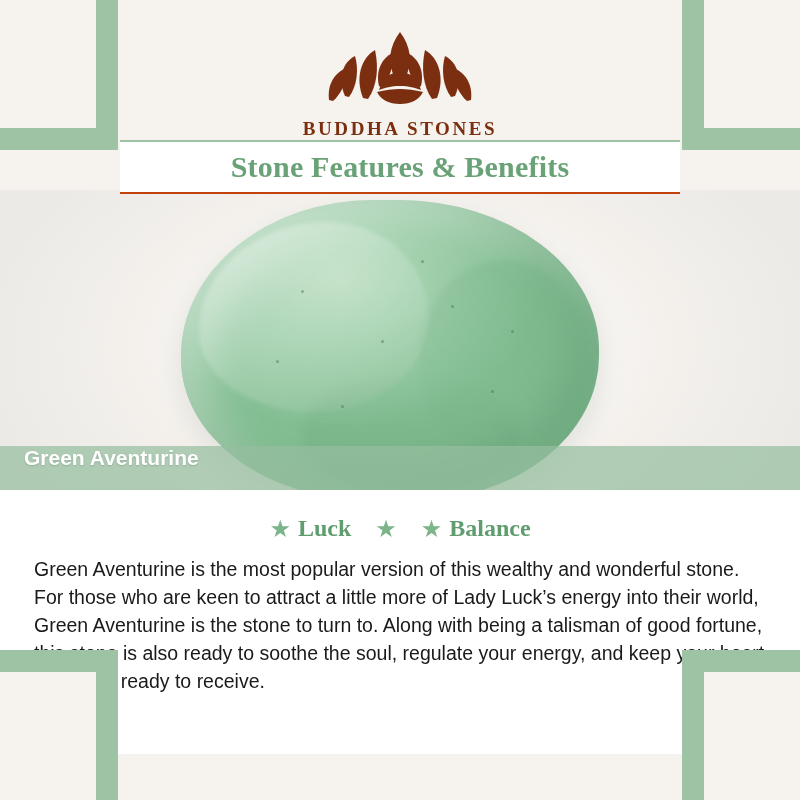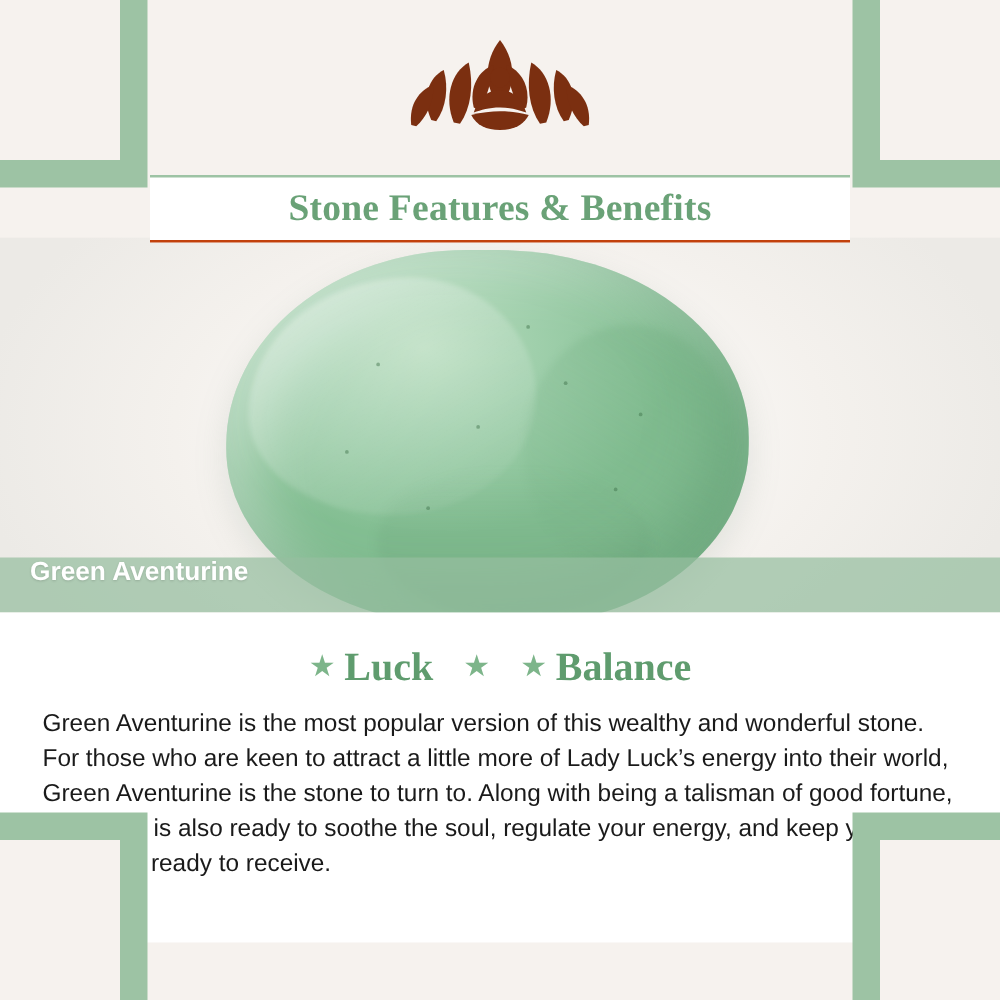--- a/index.html
+++ b/index.html
@@ -235,21 +235,21 @@
     align-items: center;
     gap: 7px;
   }
   .star {
     color: #7db58a;
     font-size: 24px;
     line-height: 1;
   }
   .keyword-label {
     color: #5f9c6e;
-    font-size: 32px;
+    font-size: 24px;
     font-weight: bold;
     font-family: "Liberation Serif", serif;
   }
   .paragraph {
     margin: 14px 34px 0 34px;
     font-size: 19.5px;
     line-height: 1.43;
     color: #1a1a1a;
     text-align: left;
   }
@@ -292,20 +292,21 @@
           <path d="M106 60 C110 44 102 30 90 26 C92 40 96 54 102 62 Z"></path>
         </g>
         <g fill="#7b2f10">
 
           <circle cx="85" cy="36" r="8"></circle>
           <path d="M85 46 C74 46 67 54 64 64 C70 62 76 60 85 60 C94 60 100 62 106 64 C103 54 96 46 85 46 Z"></path>
           <path d="M62 66 C70 64 78 63 85 63 C92 63 100 64 108 66 C104 74 96 78 85 78 C74 78 66 74 62 66 Z"></path>
         </g>
       </svg>
     </span>
+    <div class="brand-name">BUDDHA STONES</div>
   </div>
 
   <div class="title-band">
     <div class="title-text">Stone Features &amp; Benefits</div>
   </div>
 
   <div class="hero">
     <div class="hero-bg"></div>
     <div class="stone">
       <div class="stone-body"></div>

